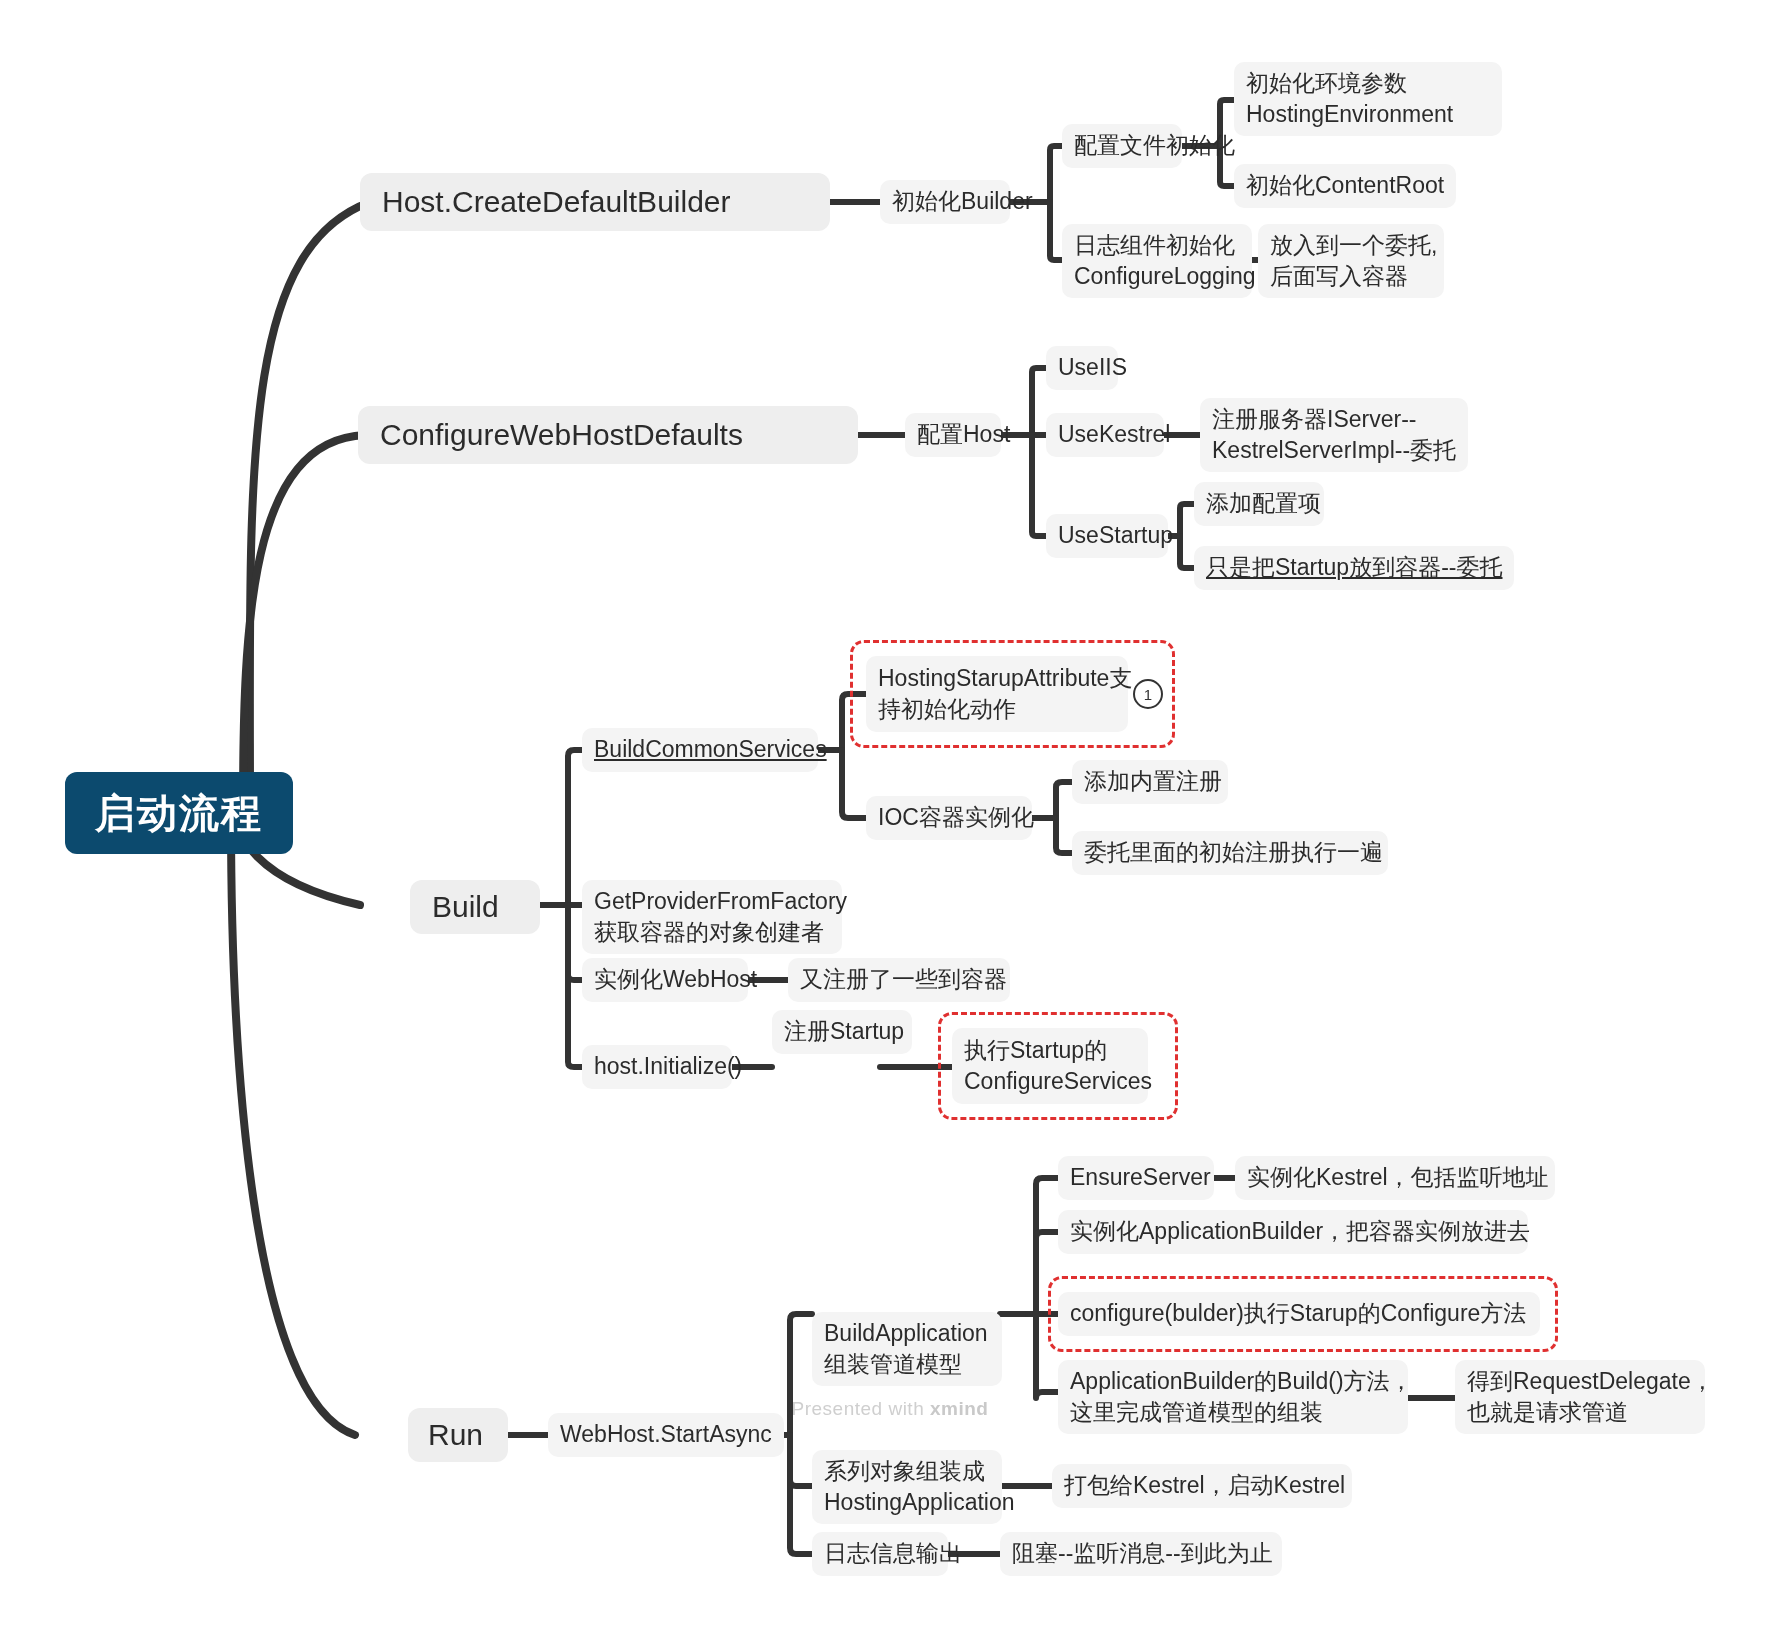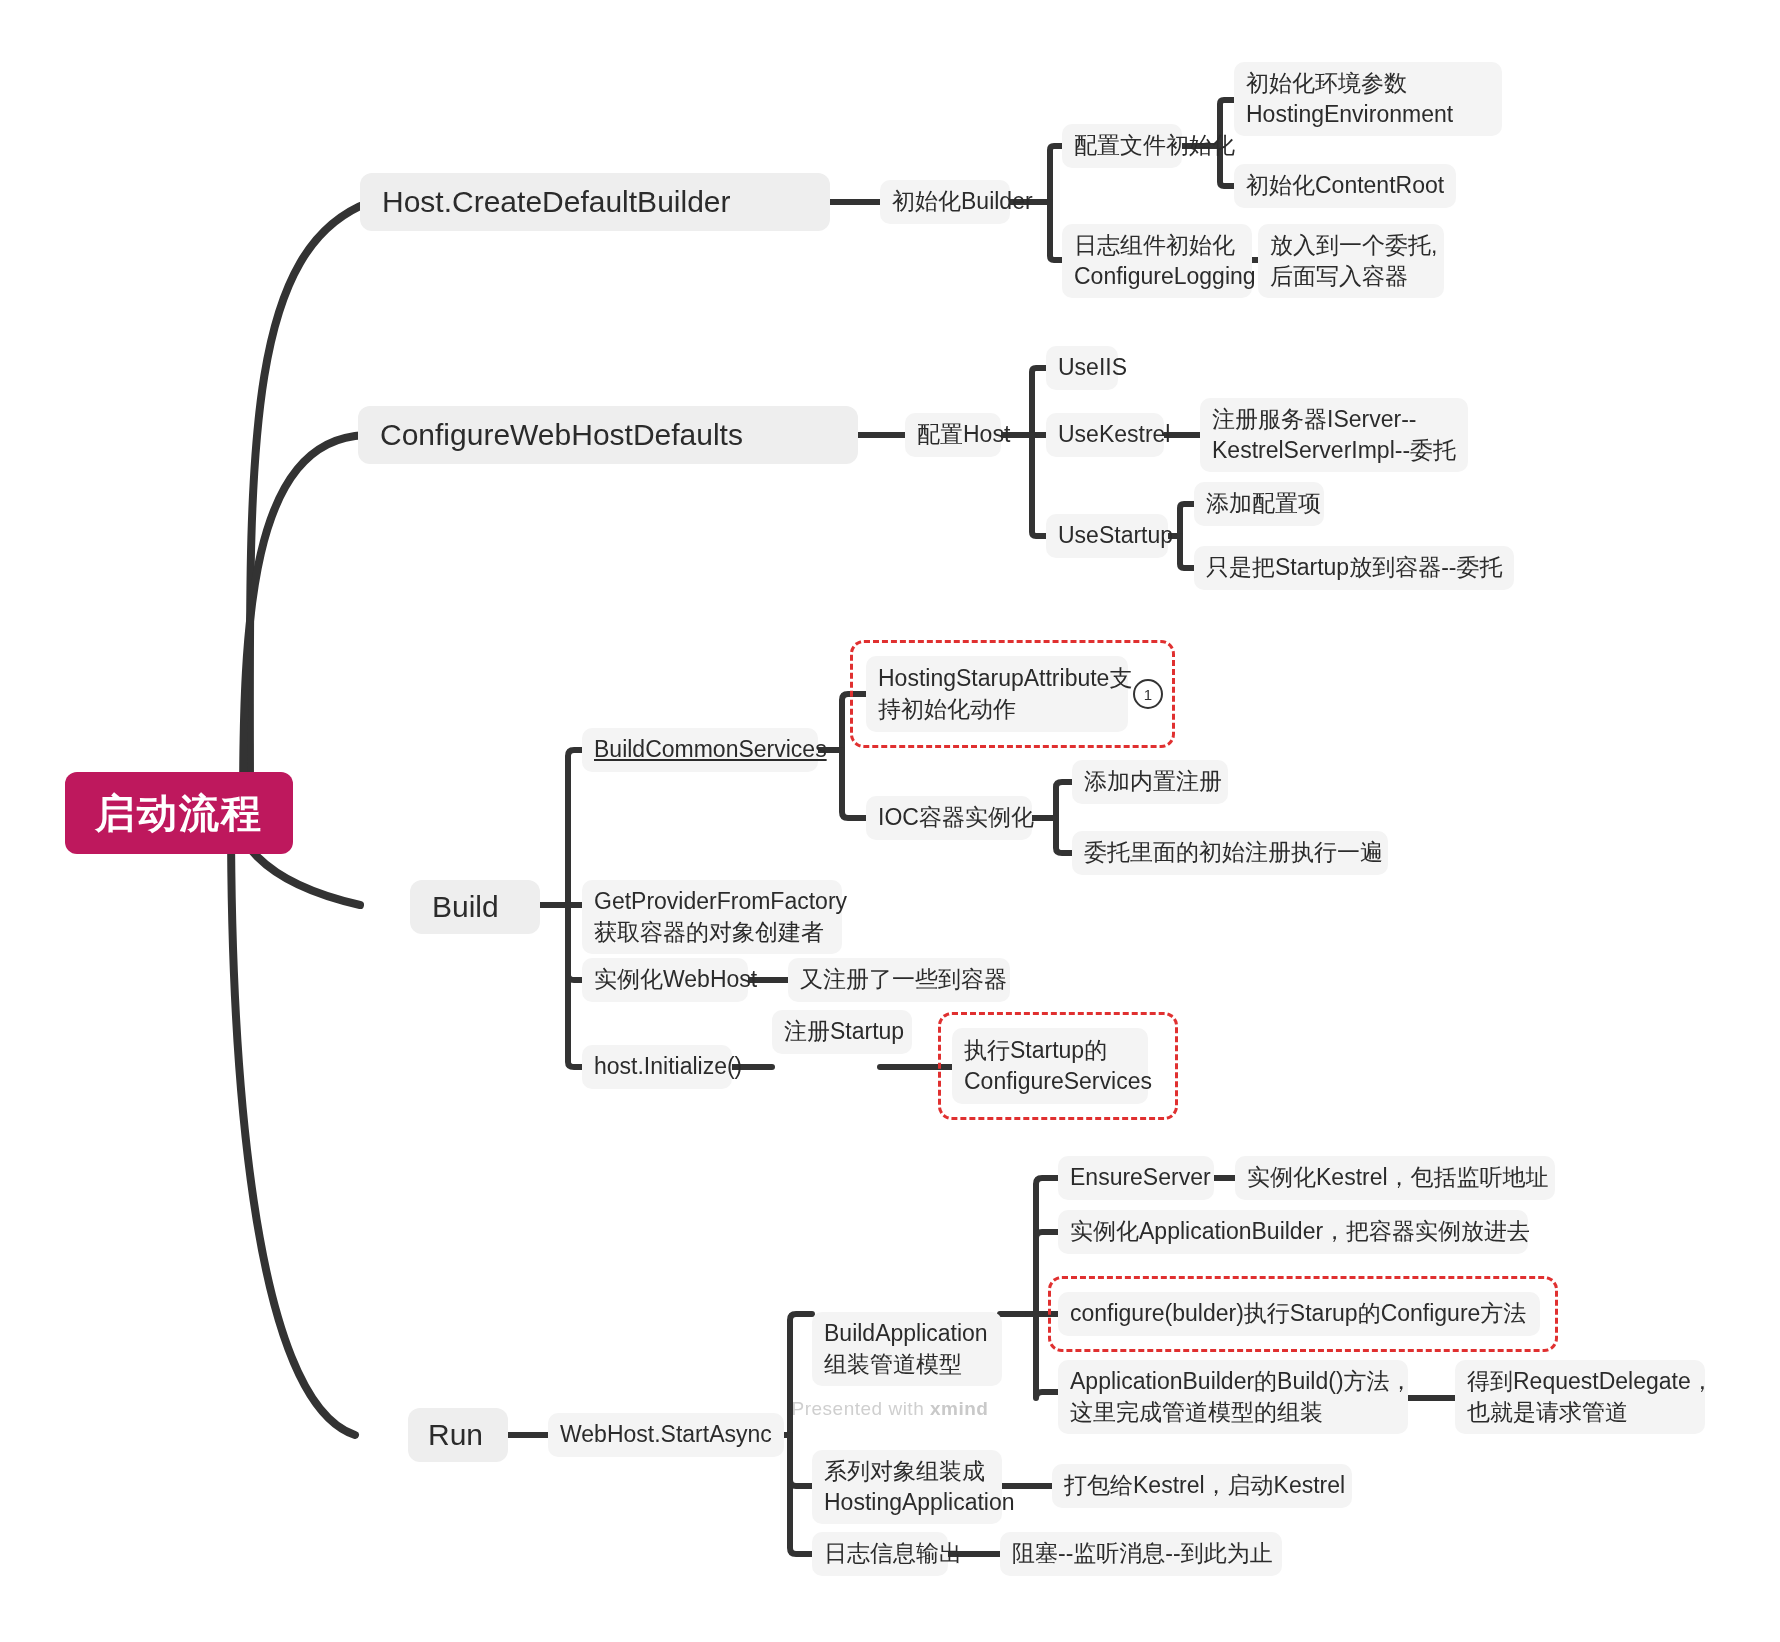--- a/index.html
+++ b/index.html
@@ -27,21 +27,21 @@
     box-sizing: border-box;
     background: #f0f0f0;
     border-radius: 10px;
     color: #2b2b2b;
     display: flex;
     align-items: center;
     white-space: pre;
     line-height: 1.35;
   }
   .node.root {
-    background: #be185d;
+    background: #0c4a6e;
     color: #ffffff;
     font-weight: bold;
     border-radius: 12px;
     justify-content: center;
     letter-spacing: 2px;
   }
   .node.l1 {
     background: #eeeeee;
     border-radius: 12px;
   }
@@ -231,21 +231,21 @@
   </div>
 
   <div class="node plain" style="left:1046px; top:514px; width:122px; height:44px; font-size:23px; padding:0 12px;">
     <span class="txt">UseStartup</span>
   </div>
 
   <div class="node plain" style="left:1194px; top:482px; width:130px; height:44px; font-size:23px; padding:0 12px;">
     <span class="txt">添加配置项</span>
   </div>
 
-  <div class="node plain" style="left:1194px; top:546px; width:320px; height:44px; font-size:23px; padding:0 12px;">
+  <div class="node plain" style="left:1194px; top:546px; width:320px; height:44px; font-size:23px; padding:0 12px;text-decoration:underline;">
     <span class="txt">只是把Startup放到容器--委托</span>
   </div>
 
   <div class="node l1" style="left:410px; top:880px; width:130px; height:54px; font-size:30px; padding:0 22px;">
     <span class="txt">Build</span>
   </div>
 
   <div class="node plain" style="left:582px; top:728px; width:236px; height:44px; font-size:23px; padding:0 12px;text-decoration:underline;">
     <span class="txt">BuildCommonServices</span>
   </div>

